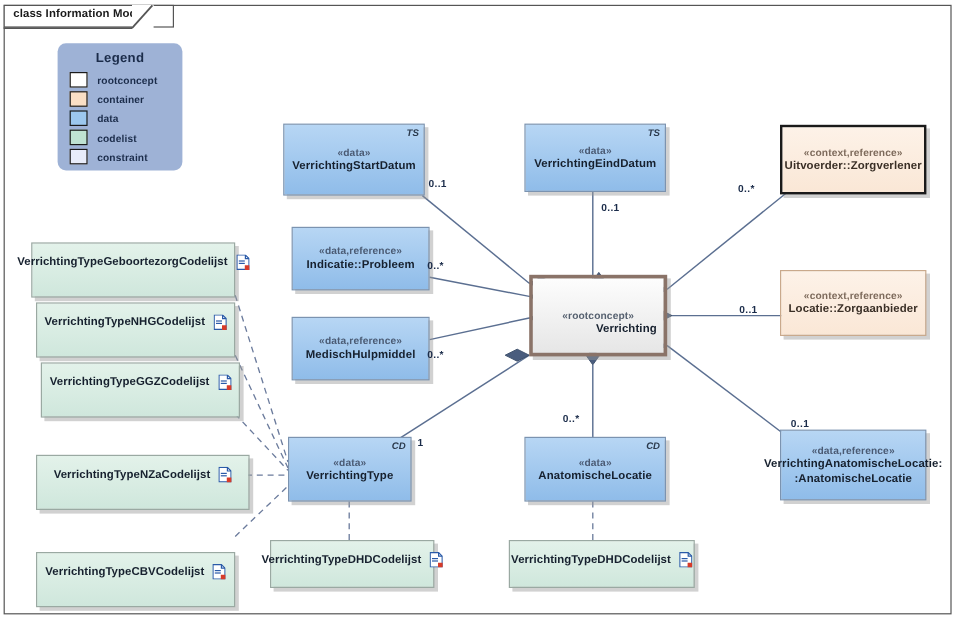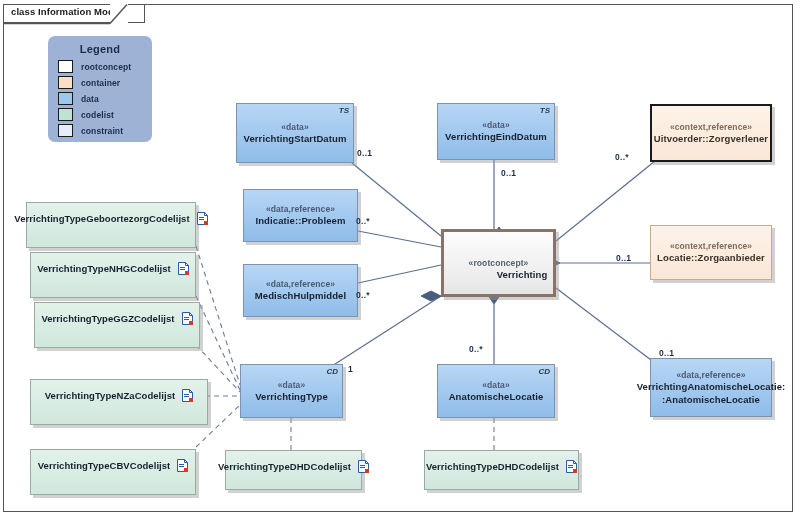--- a/index.html
+++ b/index.html
@@ -286,21 +286,21 @@
           <path d="M0.5 0.5h7l3 3v9h-10z" fill="#ffffff" stroke="#2a5aa8" stroke-width="1"></path>
           <path d="M7.5 0.5v3h3" fill="none" stroke="#2a5aa8" stroke-width="1"></path>
           <rect x="2" y="5" width="5" height="1" fill="#2a5aa8"></rect>
           <rect x="2" y="7" width="5" height="1" fill="#2a5aa8"></rect>
           <polygon points="7,9 11,9 11,13 7,13" fill="#d63b2a"></polygon>
         </svg>
       </div>
     </div>
   </div>
 
-  <div class="node n-codelist" style="left:30px;top:449px;width:166px;height:46px;">
+  <div class="node n-codelist" style="left:30px;top:460px;width:166px;height:46px;">
     <div class="shadow"></div>
     <div class="inner">
       <div class="cl-row">
         <span class="cl-name">VerrichtingTypeCBVCodelijst</span>
         <svg class="doc-ico" viewBox="0 0 11 13">
           <path d="M0.5 0.5h7l3 3v9h-10z" fill="#ffffff" stroke="#2a5aa8" stroke-width="1"></path>
           <path d="M7.5 0.5v3h3" fill="none" stroke="#2a5aa8" stroke-width="1"></path>
           <rect x="2" y="5" width="5" height="1" fill="#2a5aa8"></rect>
           <rect x="2" y="7" width="5" height="1" fill="#2a5aa8"></rect>
           <polygon points="7,9 11,9 11,13 7,13" fill="#d63b2a"></polygon>

